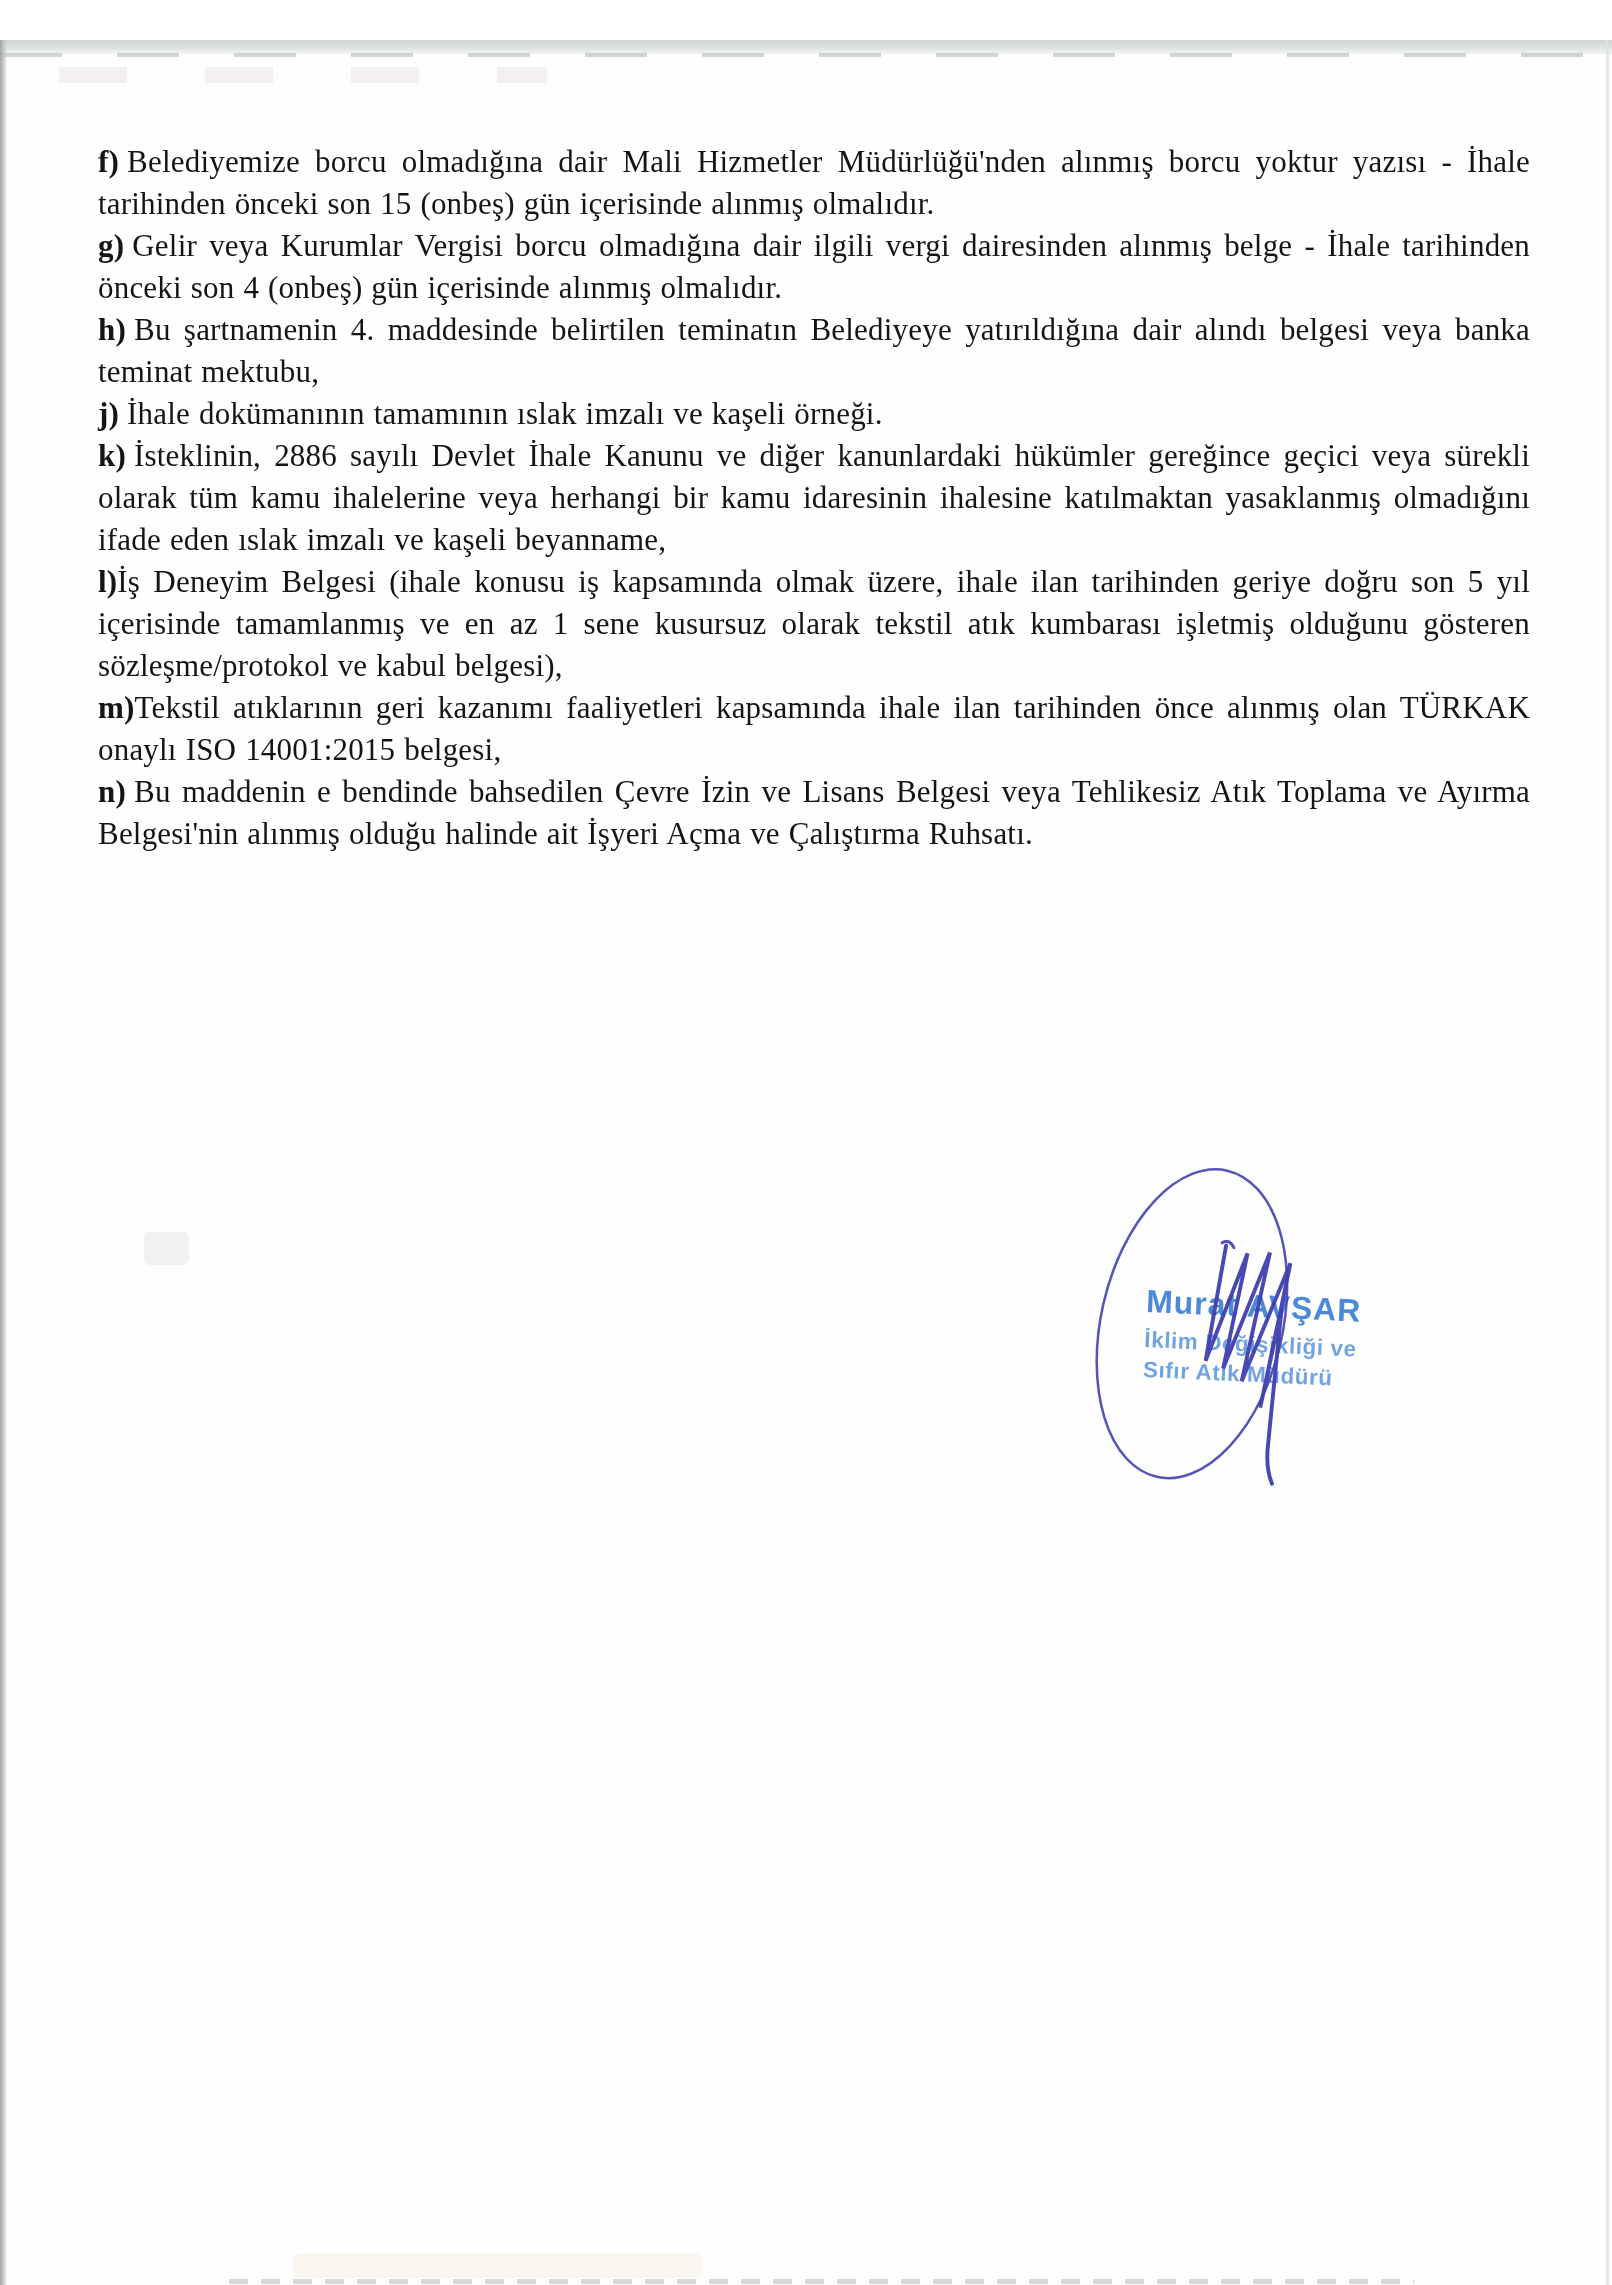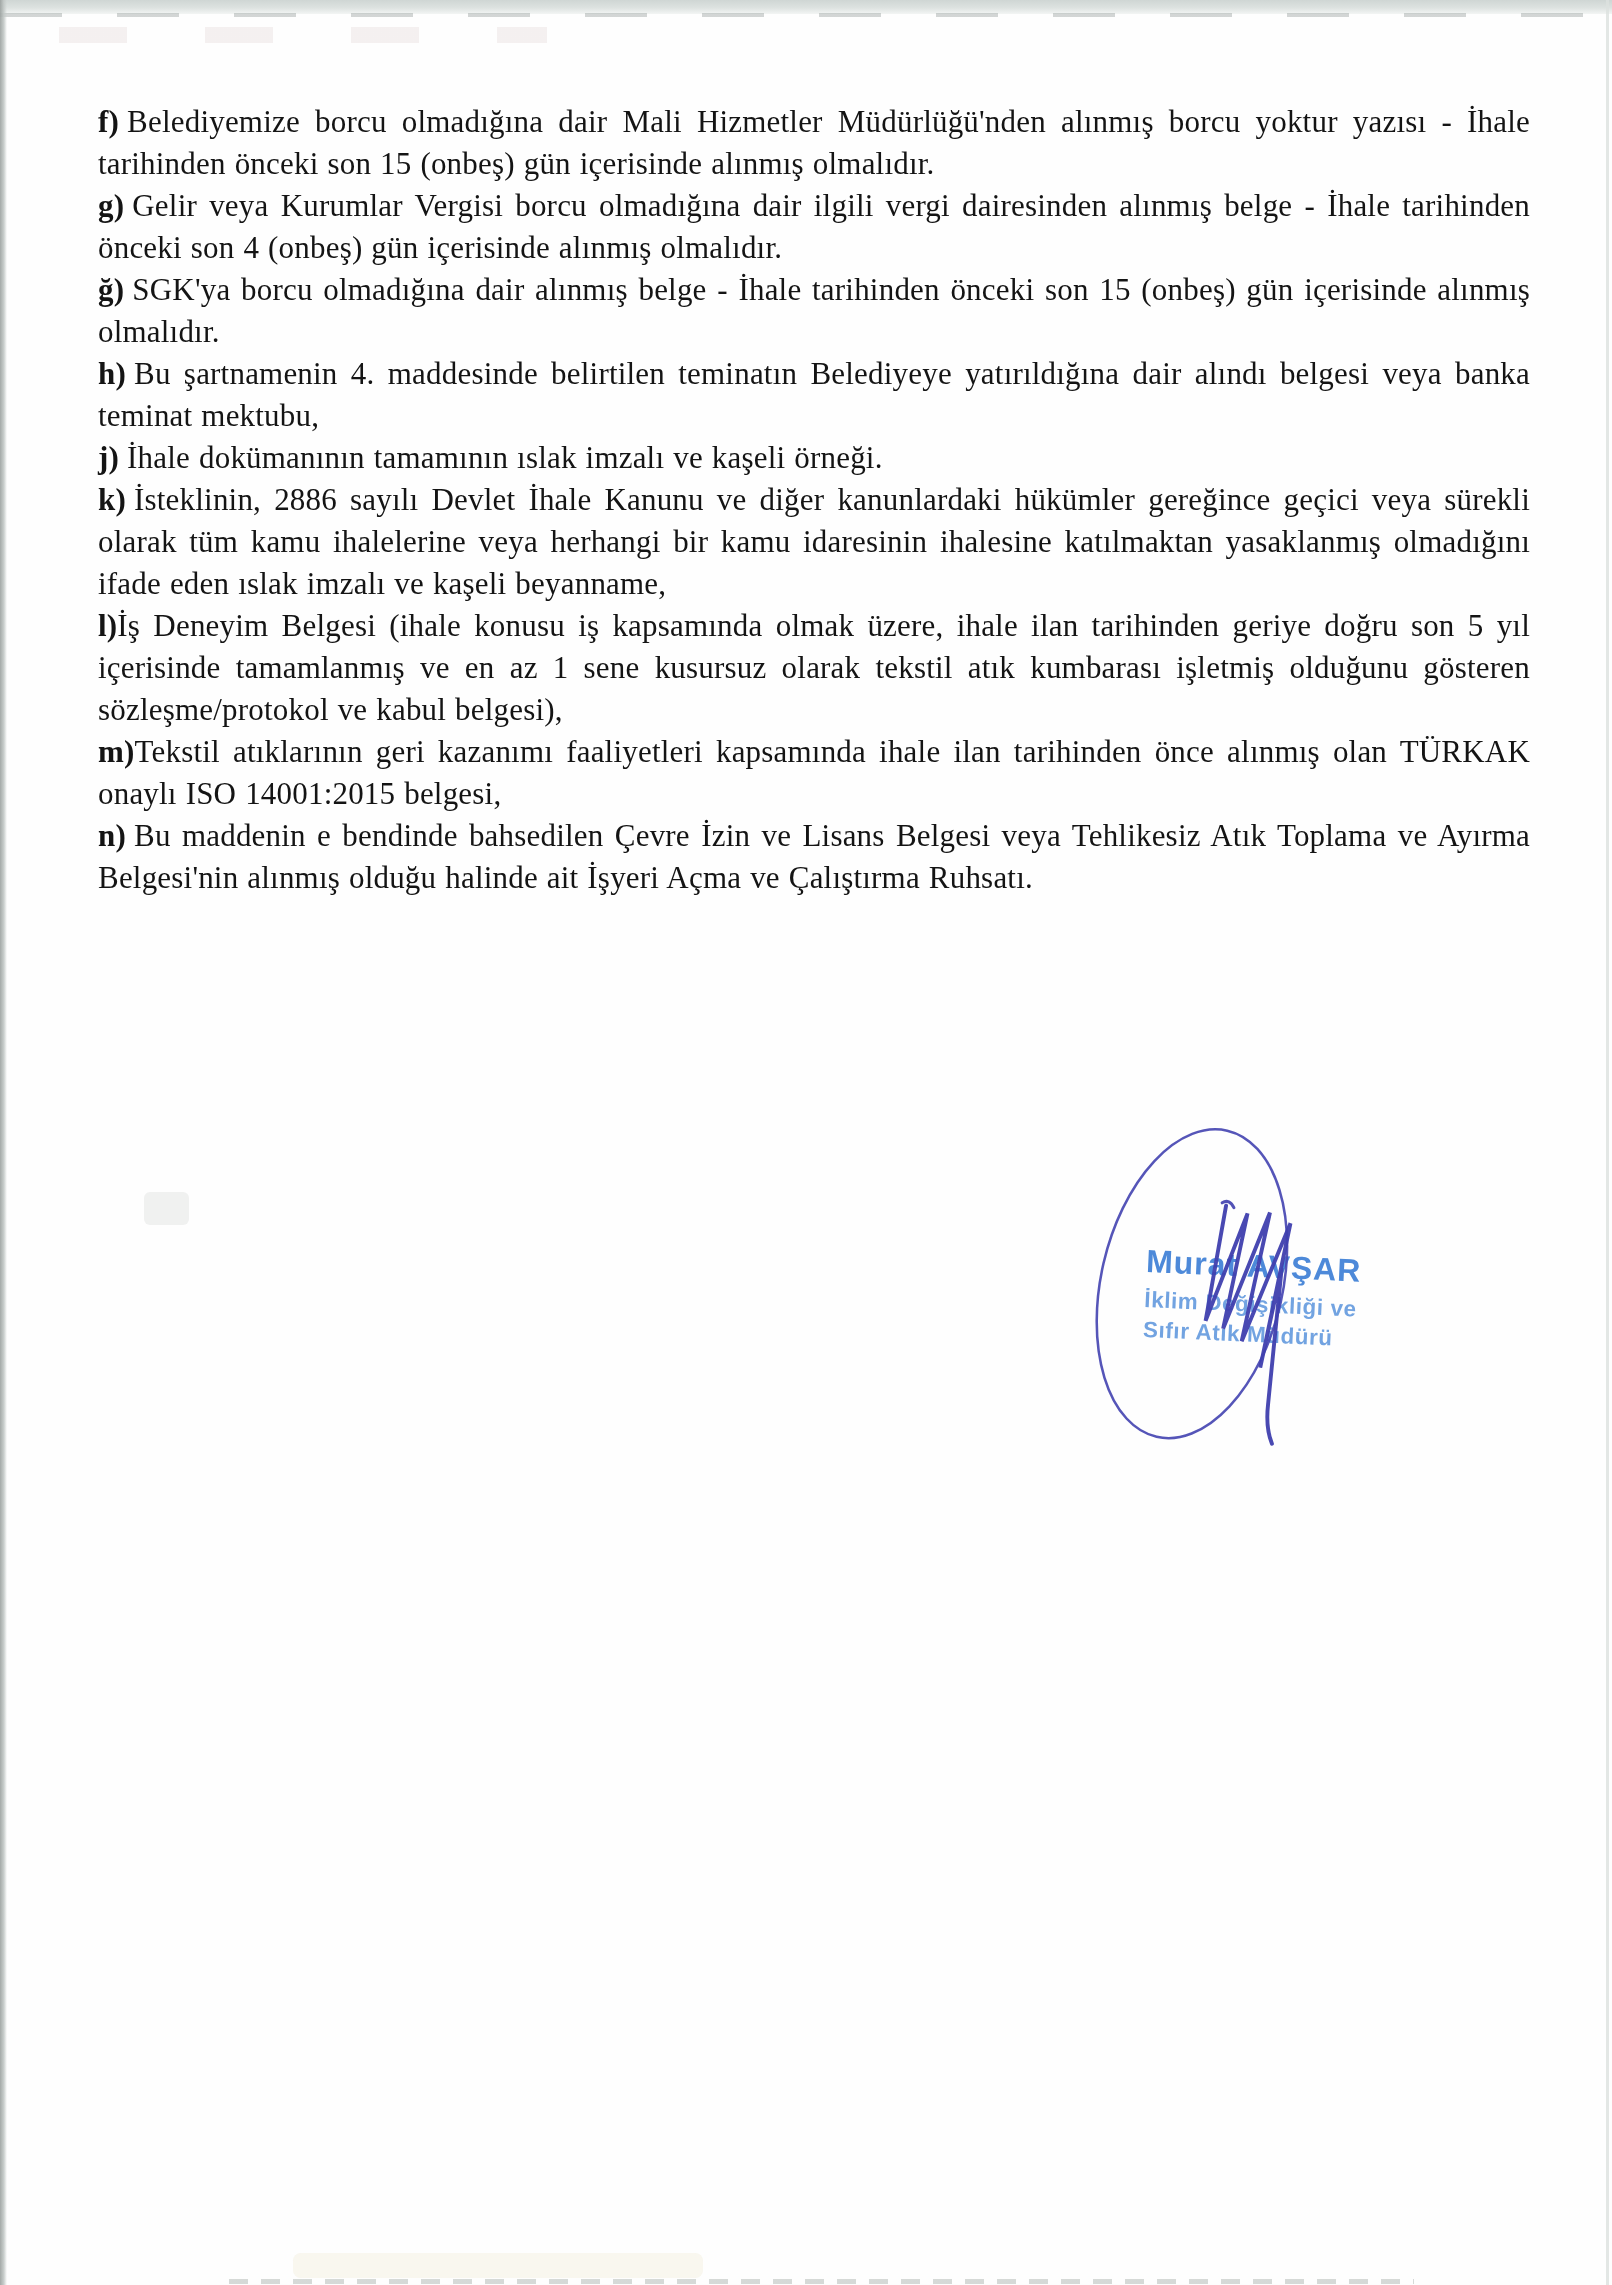--- a/index.html
+++ b/index.html
@@ -2,21 +2,21 @@
 <html><head>
 <meta charset="utf-8">
 <style>
   html, body { margin:0; padding:0; }
   body {
     width:1612px; height:2286px;
     background:#ffffff;
     font-family:"Liberation Serif", "DejaVu Serif", serif;
     position:relative; overflow:hidden;
   }
-  .page { position:absolute; inset:0; background:#fefefe; }
+  .page { position:absolute; inset:0; background:#fefefe;margin-top:40px; }
 
   
   .edge-top {
     position:absolute; top:0; left:0; right:0; height:13.7px;
     background:linear-gradient(180deg,#cfd6d4 0%, #dde2e0 55%, #f3f5f4 100%);
   }
   .edge-top-dashes {
     position:absolute; top:12.7px; left:0; right:0; height:3.9px;
     background:repeating-linear-gradient(90deg,
       rgba(110,120,118,.55) 0 62px, rgba(110,120,118,0) 62px 117px);
@@ -84,21 +84,20 @@
   <div class="edge-left"></div>
   <div class="edge-right"></div>
   <div class="edge-bottom-dashes"></div>
   <div class="smudge-top"></div>
   <div class="smudge-mid"></div>
   <div class="smudge-bottom"></div>
 
   <div class="content">
     <p><b class="plabel">f)</b><span>Belediyemize borcu olmadığına dair Mali Hizmetler Müdürlüğü'nden alınmış borcu yoktur yazısı - İhale tarihinden önceki son 15 (onbeş) gün içerisinde alınmış olmalıdır.</span></p>
     <p><b class="plabel">g)</b><span>Gelir veya Kurumlar Vergisi borcu olmadığına dair ilgili vergi dairesinden alınmış belge - İhale tarihinden önceki son 4 (onbeş) gün içerisinde alınmış olmalıdır.</span></p>
-    <p><b class="plabel">ğ)</b><span>SGK'ya borcu olmadığına dair alınmış belge - İhale tarihinden önceki son 15 (onbeş) gün içerisinde alınmış olmalıdır.</span></p>
     <p><b class="plabel">h)</b><span>Bu şartnamenin 4. maddesinde belirtilen teminatın Belediyeye yatırıldığına dair alındı belgesi veya banka teminat mektubu,</span></p>
     <p><b class="plabel">j)</b><span>İhale dokümanının tamamının ıslak imzalı ve kaşeli örneği.</span></p>
     <p><b class="plabel">k)</b><span>İsteklinin, 2886 sayılı Devlet İhale Kanunu ve diğer kanunlardaki hükümler gereğince geçici veya sürekli olarak tüm kamu ihalelerine veya herhangi bir kamu idaresinin ihalesine katılmaktan yasaklanmış olmadığını ifade eden ıslak imzalı ve kaşeli beyanname,</span></p>
     <p class="nospace"><b class="plabel">l)</b><span>İş Deneyim Belgesi (ihale konusu iş kapsamında olmak üzere, ihale ilan tarihinden geriye doğru son 5 yıl içerisinde tamamlanmış ve en az 1 sene kusursuz olarak tekstil atık kumbarası işletmiş olduğunu gösteren sözleşme/protokol ve kabul belgesi),</span></p>
     <p class="nospace"><b class="plabel">m)</b><span>Tekstil atıklarının geri kazanımı faaliyetleri kapsamında ihale ilan tarihinden önce alınmış olan TÜRKAK onaylı ISO 14001:2015 belgesi,</span></p>
     <p><b class="plabel">n)</b><span>Bu maddenin e bendinde bahsedilen Çevre İzin ve Lisans Belgesi veya Tehlikesiz Atık Toplama ve Ayırma Belgesi'nin alınmış olduğu halinde ait İşyeri Açma ve Çalıştırma Ruhsatı.</span></p>
   </div>
 
   <div class="signature-block">
     <div class="stamp">

